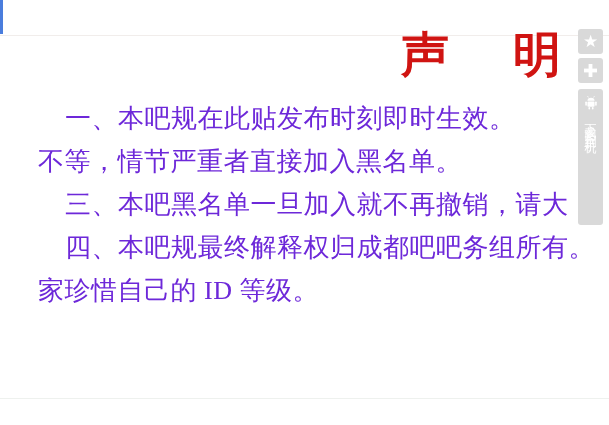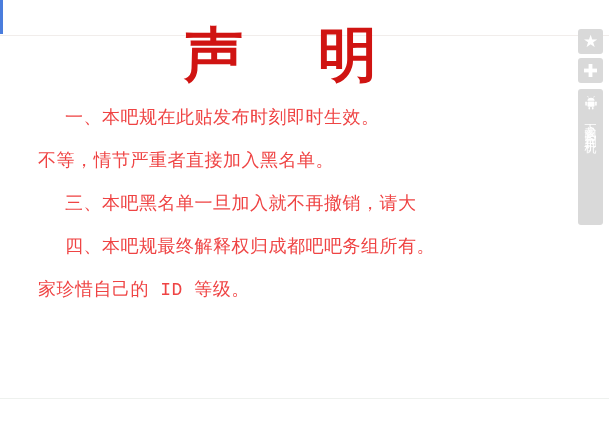--- a/index.html
+++ b/index.html
@@ -12,30 +12,30 @@
     position:absolute;left:0;top:0;width:3px;height:34px;background:#4a7ddd;
   }
   .top-rule{
     position:absolute;top:35px;left:0;right:0;border-top:1px solid #f1edeb;
   }
   .bottom-rule{
     position:absolute;top:398px;left:0;right:0;border-top:1px solid #eef1ee;
   }
   .statement-title{
     position:absolute;top:28px;left:0;right:40px;height:54px;
-    text-align:center;
-    font-size:59px;line-height:54px;font-weight:bold;letter-spacing:8px;
+    text-align:right;
+    font-size:48px;line-height:54px;font-weight:bold;letter-spacing:8px;
     color:#d01412;white-space:pre;
   }
   .statement-body{
     position:absolute;top:97px;left:38px;right:8px;
   }
   .stmt-line{
-    font-size:18px;line-height:43px;letter-spacing:0.5px;
-    color:#ef4444;white-space:nowrap;font-family:Liberation Mono, monospace;
+    font-size:26px;line-height:43px;letter-spacing:0.5px;
+    color:#6d28d9;white-space:nowrap;
   }
   .stmt-line.indent{padding-left:27px;}
   .side-toolbar{
     position:absolute;top:29px;right:6px;width:25px;
   }
   .tb-btn{
     width:25px;height:25px;border-radius:3px;background:#d9d9d9;
     margin-bottom:4px;display:flex;align-items:center;justify-content:center;
     cursor:pointer;box-sizing:border-box;
   }

